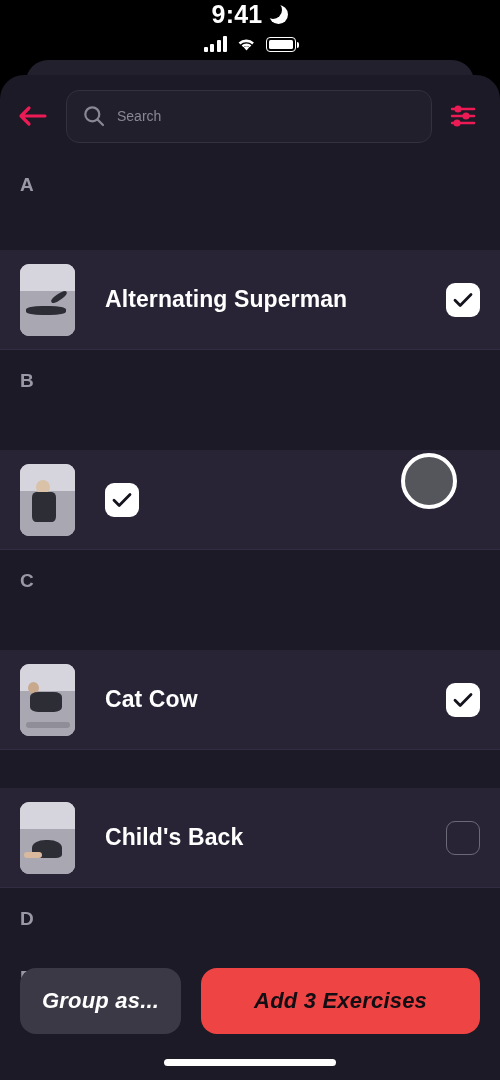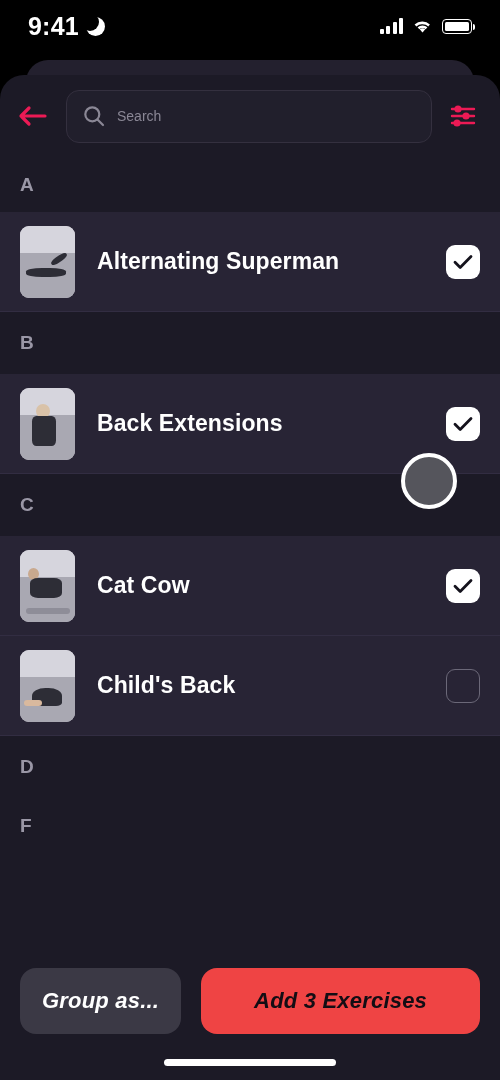--- a/index.html
+++ b/index.html
@@ -8,21 +8,21 @@
     background:#000;
     font-family:"Liberation Sans", sans-serif;
     overflow:hidden;
   }
   .phone { position:relative; width:500px; height:1080px; background:#000; overflow:hidden; }
 
   
   .statusbar {
     position:absolute; top:0; left:0; width:500px; height:52px;
     display:flex; align-items:center; justify-content:space-between;
-    padding:0 28px; z-index:40;
+    padding:0 28px; z-index:40;flex-direction:column;
   }
   .status-left { display:flex; align-items:center; gap:7px; }
   .status-time { color:#fff; font-size:25px; font-weight:700; letter-spacing:0.2px; }
   .moon-icon { width:19px; height:19px; position:relative; display:block; }
   .moon-icon::before {
     content:""; position:absolute; inset:0;
     border-radius:50%; background:#fff;
   }
   .moon-icon::after {
     content:""; position:absolute; left:-5px; top:-4px;
@@ -61,22 +61,23 @@
 
   
   .list { position:relative; }
   .section-header {
     height:55px; background:#1C1A26; display:flex; align-items:center;
     padding:0 20px; color:#9A97A6; font-size:19px; font-weight:700;
   }
   .section-header.tall { height:62px; }
   .row {
     height:100px; background:#282435;
-    display:flex; align-items:center; padding:16px 20px; gap:22px;
+    display:flex; align-items:center; padding:16px 20px; gap:30px;
     border-bottom:1px solid #322D42;
+    margin-top:38px;
   }
   .thumb {
     width:55px; height:72px; border-radius:9px; flex:0 0 auto;
     overflow:hidden; position:relative; background:#C9C8D2;
   }
   .thumb .sky { position:absolute; left:0; top:0; width:100%; height:38%; background:#D6D5DD; }
   .thumb .floor { position:absolute; left:0; bottom:0; width:100%; height:62%; background:#A9A8B2; }
   .thumb .figure { position:absolute; background:#2D2D36; border-radius:40%; }
   .row-title { flex:1 1 auto; color:#fff; font-size:23px; font-weight:700; letter-spacing:0.1px; }
   .checkbox { width:34px; height:34px; border-radius:9px; flex:0 0 auto; display:flex; align-items:center; justify-content:center; }
@@ -190,21 +191,20 @@
       </div>
 
       <div class="section-header tall">B</div>
       <div class="row">
         <div class="thumb">
           <div class="sky"></div>
             <div class="floor"></div>
           <div class="figure" style="left:16px;top:16px;width:14px;height:14px;background:#D9C2A8;border-radius:50%;"></div>
           <div class="figure" style="left:12px;top:28px;width:24px;height:30px;border-radius:18%;"></div>
         </div>
-        <div class="row-title">Back Extensions</div>
         <div class="checkbox checked">
           <svg width="20" height="16" viewBox="0 0 20 16">
             <path d="M2 8.2 7.2 13.4 18 2.6" stroke="#14121C" stroke-width="2.8" fill="none" stroke-linecap="round" stroke-linejoin="round"></path>
           </svg>
         </div>
       </div>
 
       <div class="section-header tall">C</div>
       <div class="row">
         <div class="thumb">

